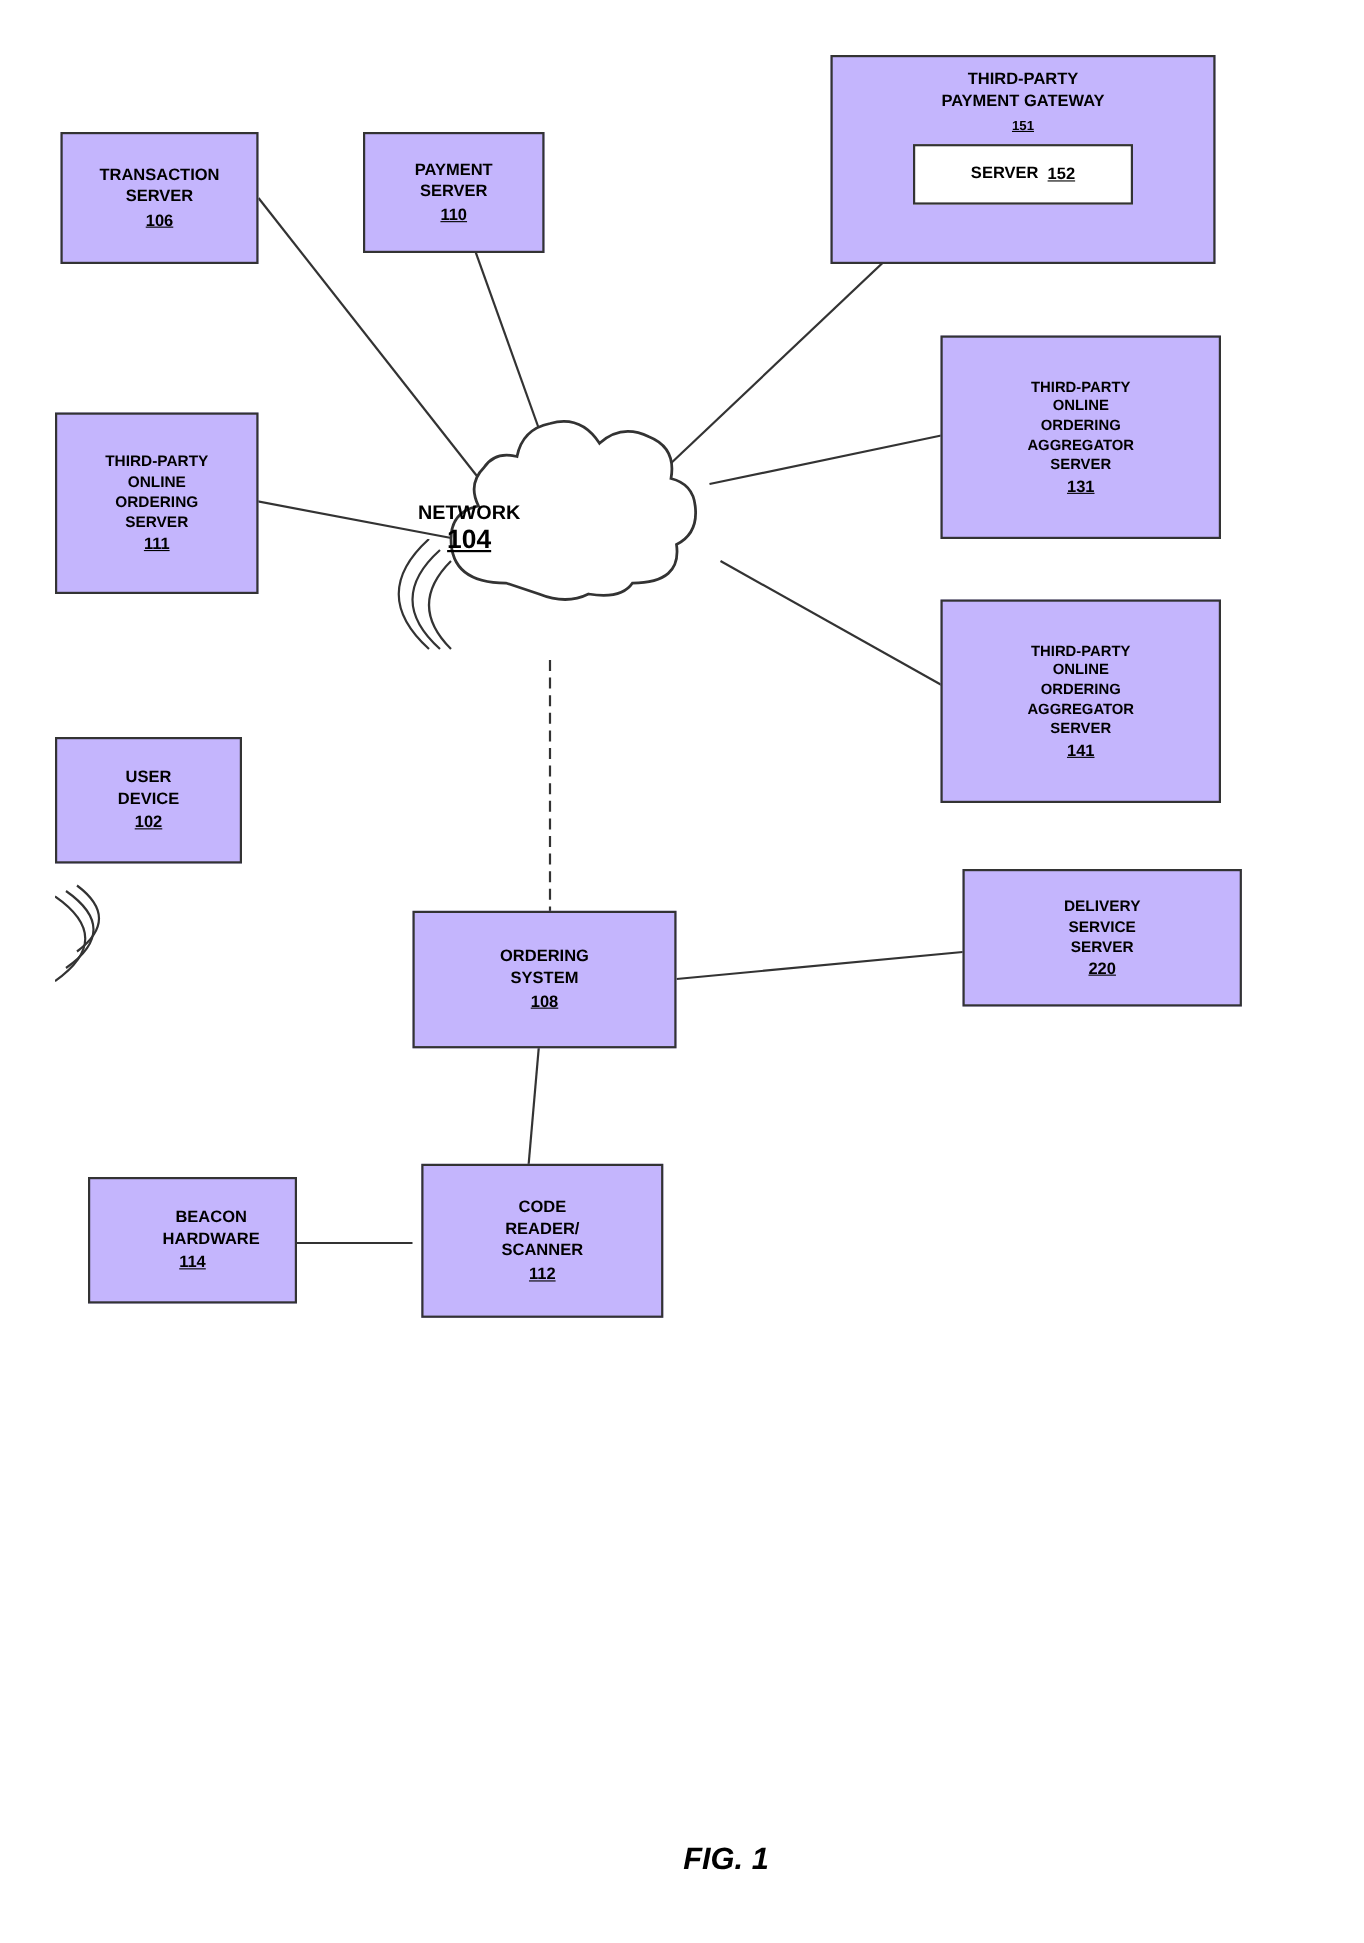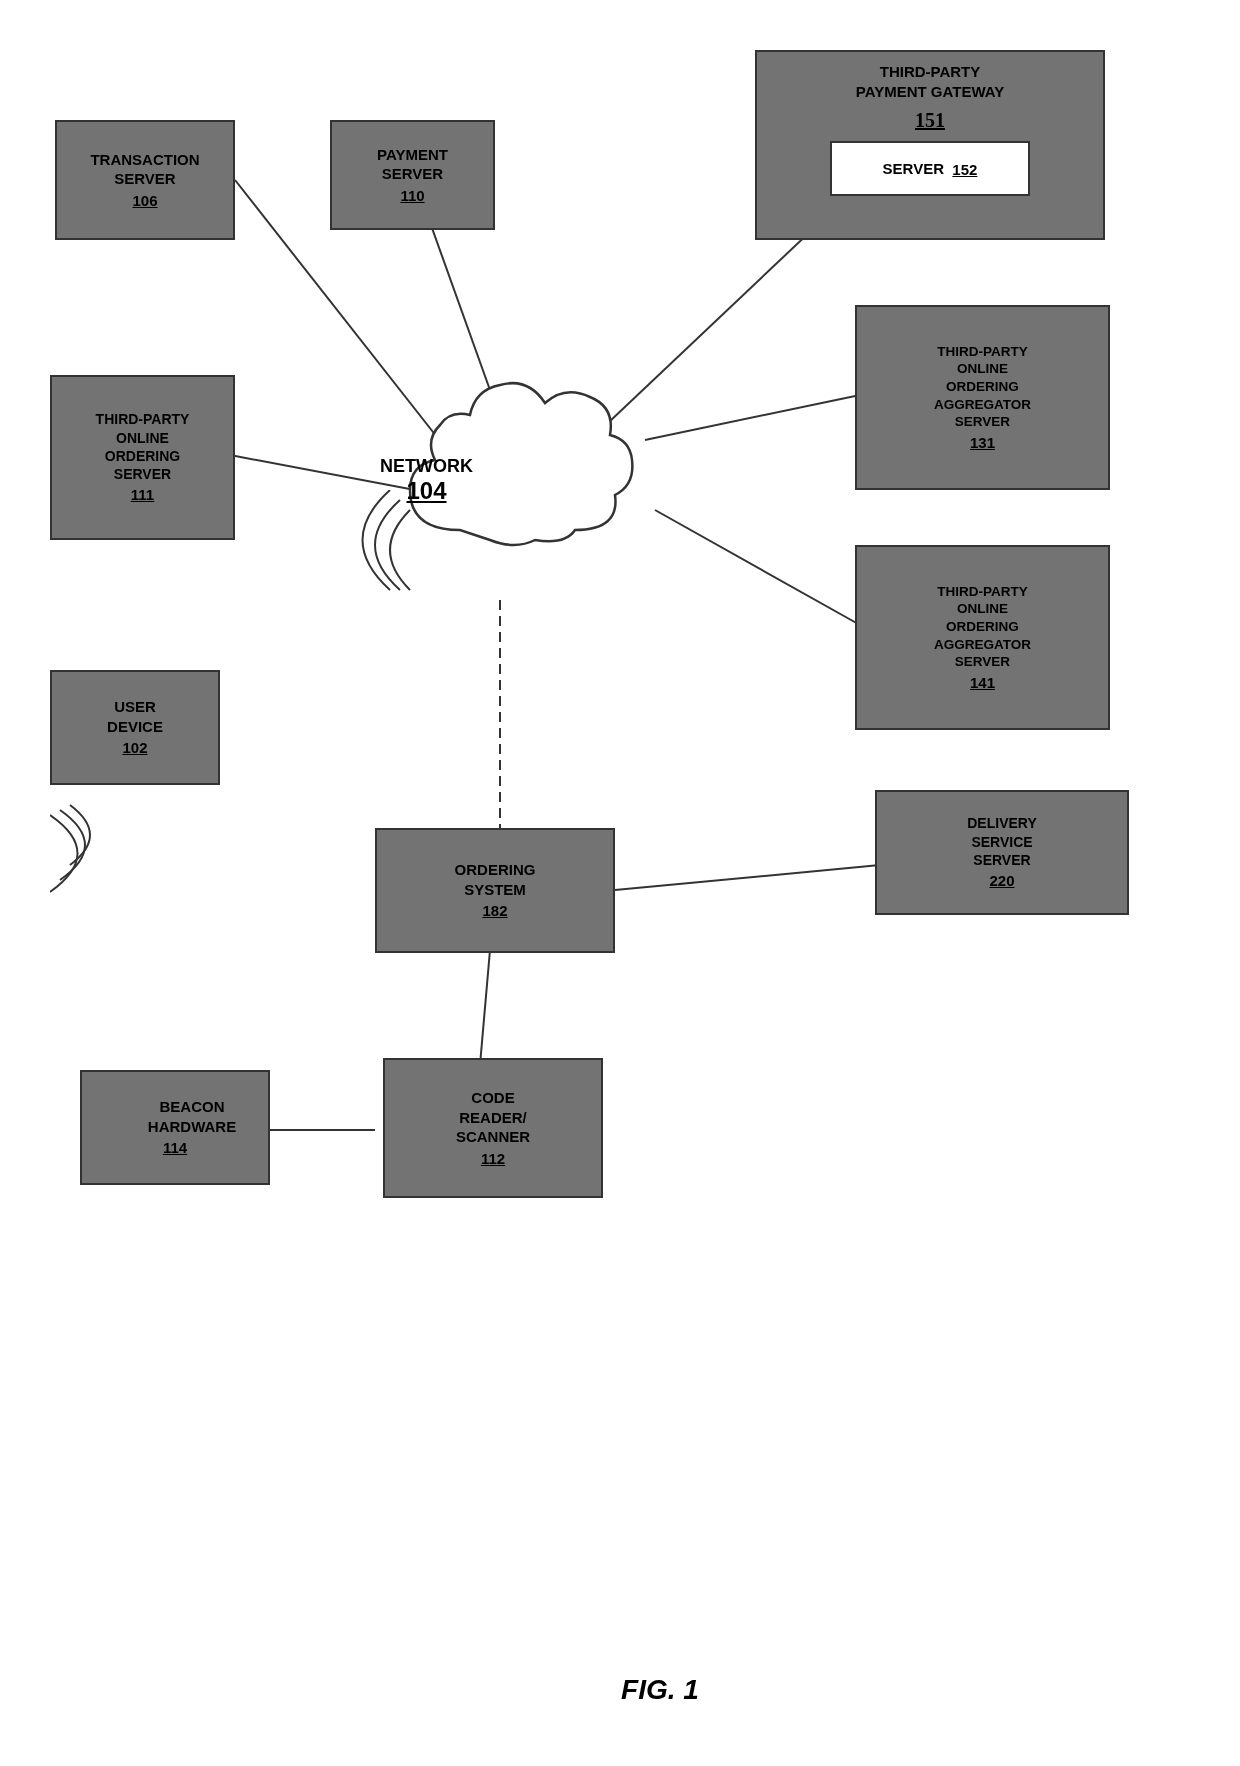--- a/index.html
+++ b/index.html
@@ -13,21 +13,21 @@
     }
     .diagram-container {
       position: relative;
       width: 1240px;
       height: 1766px;
       background: #fff;
     }
     .node {
       position: absolute;
       border: 2px solid #333;
-      background: #737373;
+      background: #c4b5fd;
       text-align: center;
       font-size: 15px;
       font-weight: bold;
       line-height: 1.3;
       display: flex;
       flex-direction: column;
       align-items: center;
       justify-content: center;
       padding: 10px 12px;
     }
@@ -120,21 +120,21 @@
   </div>
 
   <div class="node" style="left:330px; top:120px; width:165px; height:110px;">
     <span style="white-space:pre;">PAYMENT
 SERVER</span>
     <span class="node-id">110</span>
   </div>
 
   <div class="node outer-box" style="left:755px; top:50px; width:350px; height:190px; flex-direction:column; justify-content:flex-start; padding:10px;">
     <span style="font-size:15px; font-weight:bold; margin-bottom:4px;">THIRD-PARTY<br>PAYMENT GATEWAY</span>
-    <span class="node-id" style="text-decoration:underline; font-size:20px; font-weight:bold; margin-bottom:8px;font-family:Liberation Serif, serif;">151</span>
+    <span class="node-id" style="text-decoration:underline; font-size:12px; font-weight:bold; margin-bottom:8px;">151</span>
 
     <div class="inner-box" style="width:200px; height:55px; display:flex; align-items:center; justify-content:center;">
       <span style="font-size:15px; font-weight:bold;">SERVER &nbsp;</span>
       <span class="node-id" style="font-size:15px; font-weight:bold;">152</span>
     </div>
   </div>
 
   <div class="node" style="left:50px; top:375px; width:185px; height:165px;">
     <span style="white-space:pre; font-size:14px;">THIRD-PARTY
 ONLINE
@@ -207,21 +207,21 @@
   <div class="node" style="left:875px; top:790px; width:254px; height:125px;">
     <span style="white-space:pre; font-size:14px;">DELIVERY
 SERVICE
 SERVER</span>
     <span class="node-id">220</span>
   </div>
 
   <div class="node" style="left:375px; top:828px; width:240px; height:125px;">
     <span style="white-space:pre;">ORDERING
 SYSTEM</span>
-    <span class="node-id">182</span>
+    <span class="node-id">108</span>
   </div>
 
   <div class="node" style="left:80px; top:1070px; width:190px; height:115px;">
     <span style="white-space:pre;margin-left:34px;">BEACON
 HARDWARE</span>
     <span class="node-id">114</span>
   </div>
 
   <div class="node" style="left:367px; top:1058px; width:220px; height:140px;margin-left:16px;">
     <span style="white-space:pre; font-size:15px;">CODE

